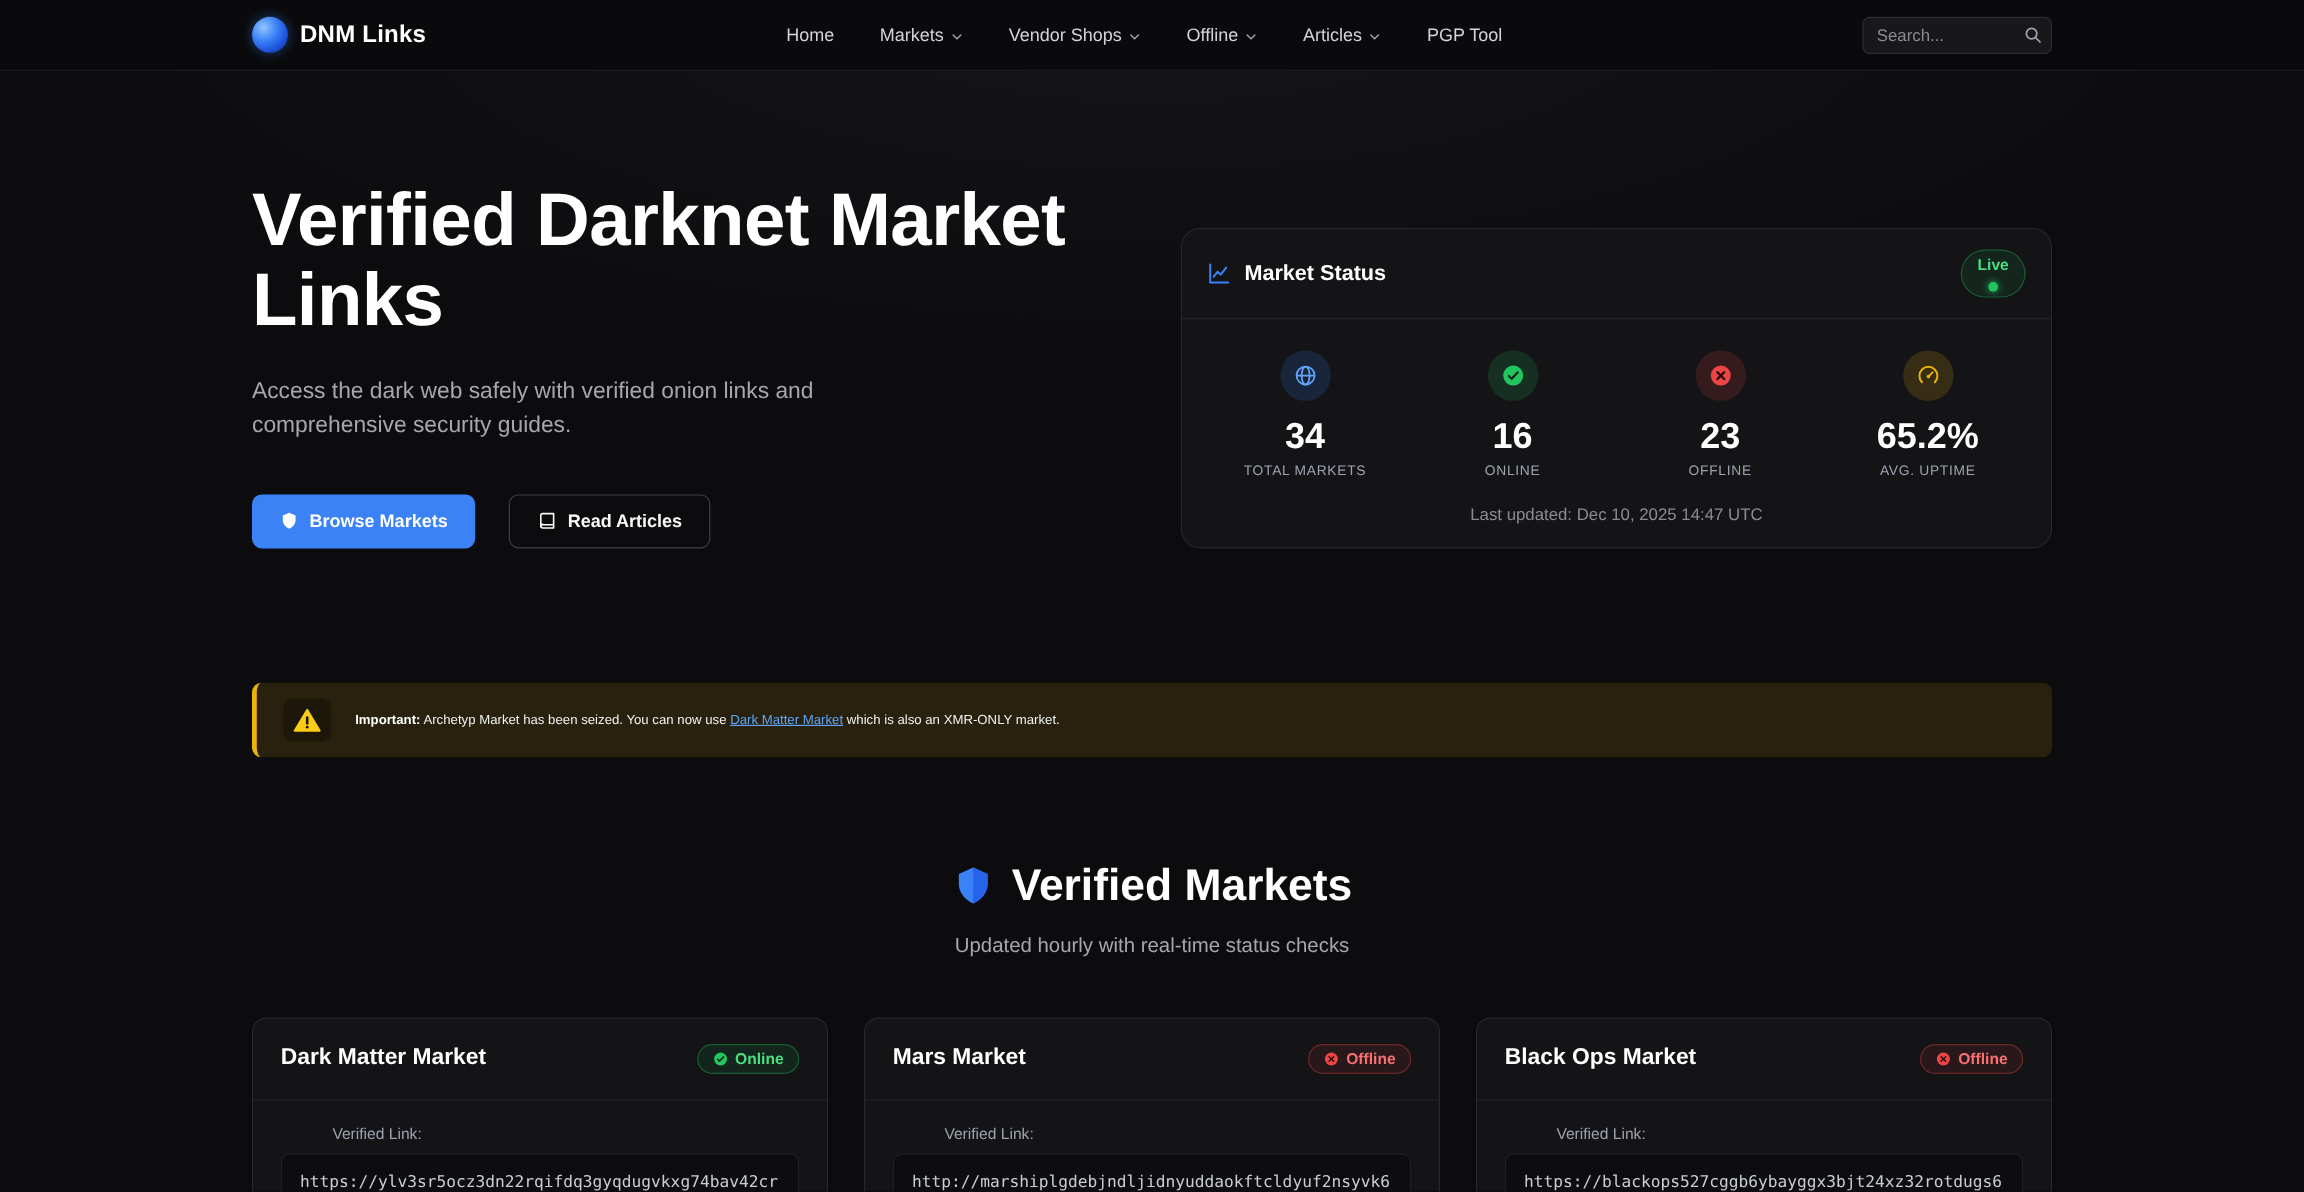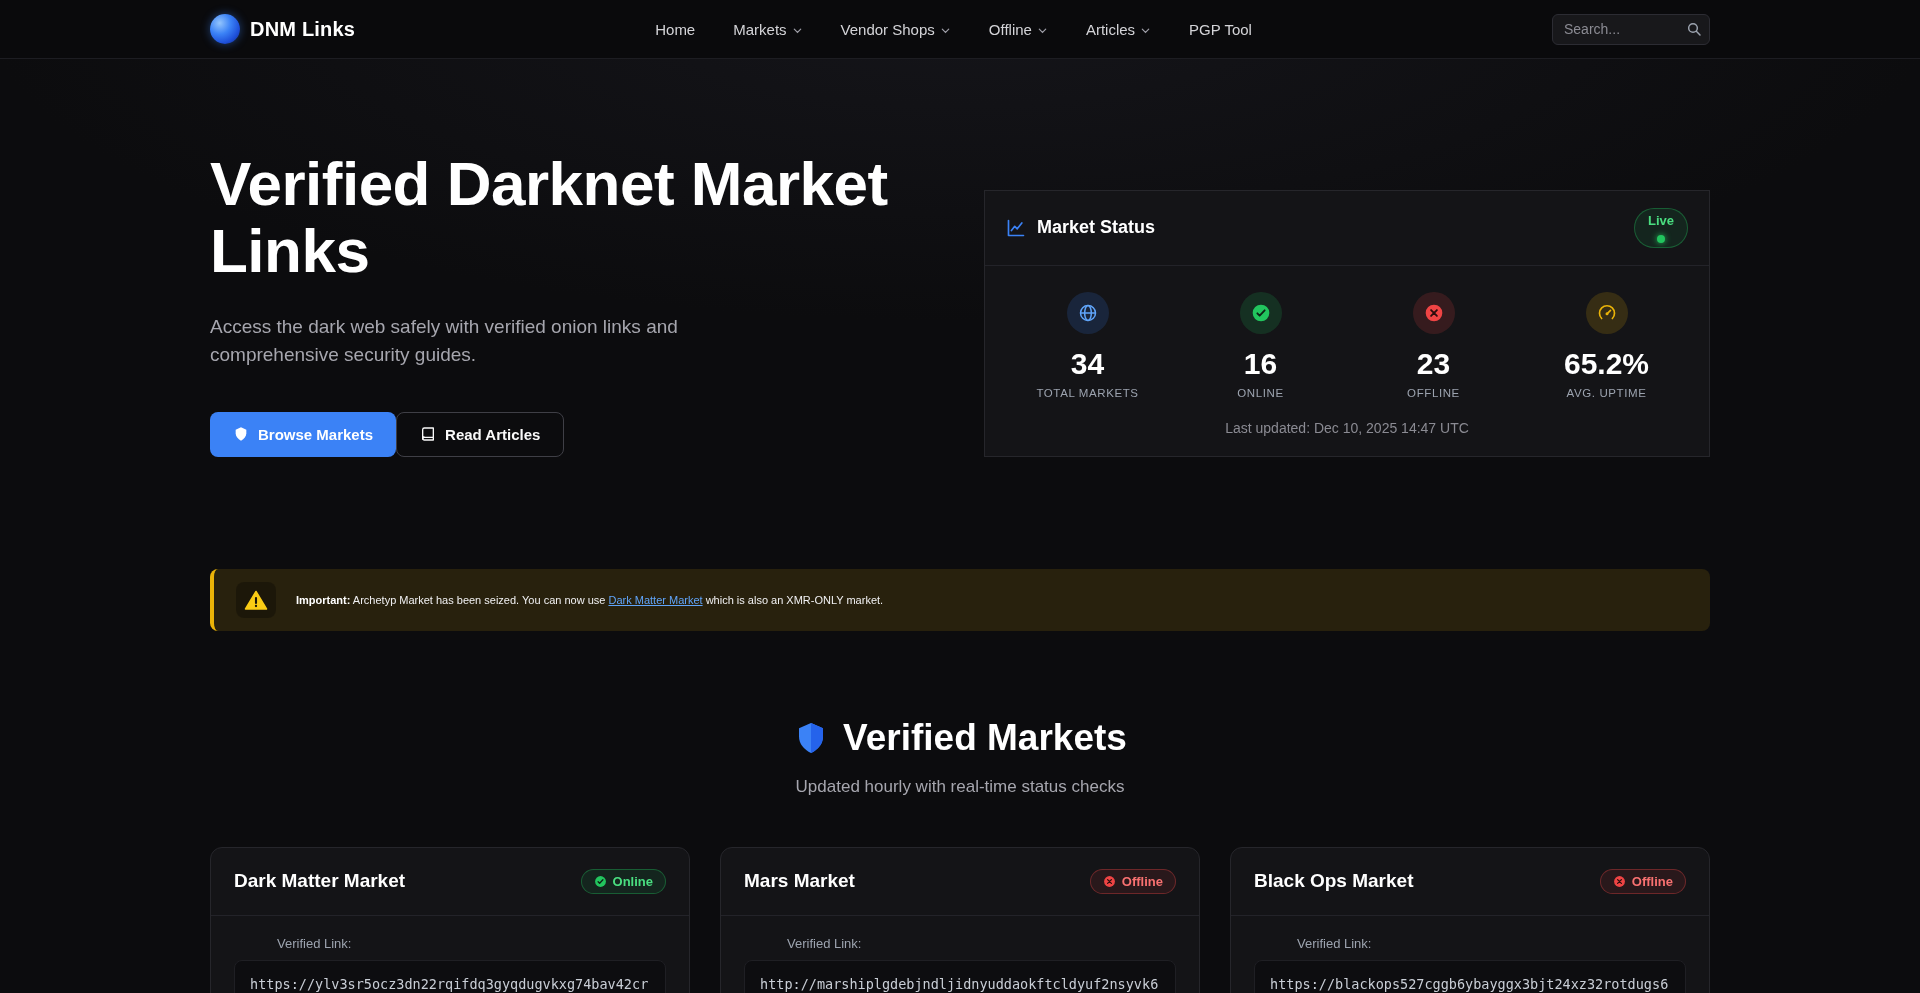--- a/index.html
+++ b/index.html
@@ -40,34 +40,34 @@
   }
   .search-input::placeholder { color: #8b8b93; }
   .search-icon { position: absolute; right: 8px; top: 7px; cursor: pointer; }
 
   
   .hero-bg { background: radial-gradient(1400px 460px at 50% -60px, #15151a 0%, rgba(12,12,14,0) 70%); }
   .hero { display: flex; justify-content: space-between; align-items: flex-end; padding-top: 92px; }
   .hero-left { max-width: 740px; }
   .hero-title { font-size: 62px; line-height: 1.08; font-weight: 800; color: #ffffff; letter-spacing: -.5px; max-width: 730px; }
   .hero-sub { margin-top: 28px; font-size: 19px; line-height: 1.5; color: #a6a6ae; max-width: 495px; }
-  .hero-actions { margin-top: 42px; display: flex; gap: 0; }
+  .hero-actions { margin-top: 42px; display: flex; gap: 28px; }
   .btn {
     display: inline-flex; align-items: center; gap: 9px;
     font-size: 15px; font-weight: 600; border-radius: 8px;
     padding: 13px 23px; cursor: pointer; border: none;
     font-family: "Liberation Sans", sans-serif;
   }
   .btn-primary { background: #3b82f6; color: #ffffff; }
   .btn-secondary { background: transparent; color: #fafafa; border: 1px solid #3f3f46; }
 
   
   .status-card {
     width: 726px; margin-top: 10px;
-    background: #141417; border: 1px solid #26262b; border-radius: 0;
+    background: #141417; border: 1px solid #26262b; border-radius: 16px;
   }
   .status-header {
     display: flex; align-items: center; gap: 11px;
     padding: 17px 21px; border-bottom: 1px solid #232329;
   }
   .status-title { font-size: 18px; font-weight: 700; color: #ffffff; }
   .live-badge {
     margin-left: auto; display: inline-flex; align-items: center; gap: 7px;
     background: rgba(34,197,94,.10); border: 1px solid rgba(34,197,94,.35);
     color: #4ade80; font-size: 13px; font-weight: 600;

